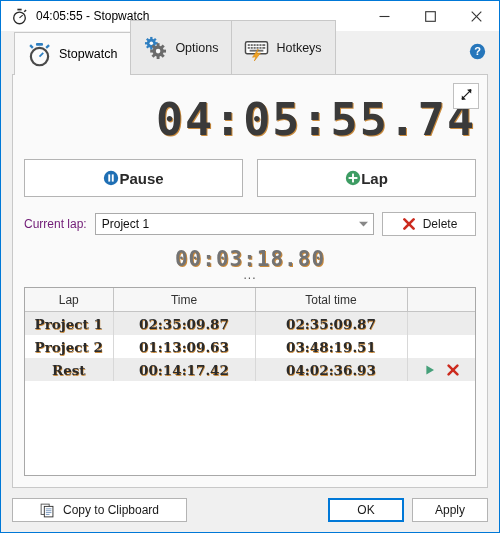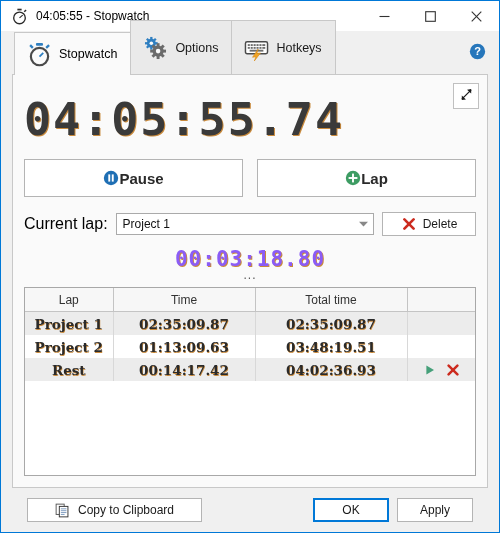--- a/index.html
+++ b/index.html
@@ -134,21 +134,21 @@
     background: #ffffff;
     border: 1px solid #c0c0c0;
     display: flex;
     align-items: center;
     justify-content: center;
     box-sizing: border-box;
   }
 
   
   .lcd-main {
-    text-align: left;
+    text-align: right;
     font-family: "DejaVu Sans Mono", monospace;
     font-size: 45px;
     font-weight: bold;
     letter-spacing: 2px;
     color: #3a3a3a;
     text-shadow: 1px 1px 0 #c98a3c;
     margin-top: 17px;
     height: 56px;
     line-height: 56px;
     white-space: nowrap;
@@ -178,21 +178,21 @@
     display: flex; align-items: center; justify-content: center;
   }
 
   
   .laprow {
     display: flex;
     align-items: center;
     margin-top: 15px;
     gap: 8px;
   }
-  .laprow-label { font-size: 16px; color: #000000; white-space: nowrap; }
+  .laprow-label { font-size: 12px; color: #701a75; white-space: nowrap; }
   .combo {
     flex: 1 1 auto;
     height: 22px;
     background: #ffffff;
     border: 1px solid #aaaaaa;
     box-sizing: border-box;
     display: flex;
     align-items: center;
     padding: 0 4px 0 6px;
     font-size: 12px;
@@ -213,21 +213,21 @@
     color: #1a1a1a;
   }
 
   
   .lcd-sub {
     text-align: center;
     font-family: "DejaVu Sans Mono", monospace;
     font-size: 21px;
     font-weight: bold;
     letter-spacing: 1px;
-    color: #8b5cf6;
+    color: #737373;
     text-shadow: 1px 1px 0 #c98a3c;
     margin-top: 11px;
     height: 24px;
     line-height: 24px;
   }
   .dots {
     text-align: center;
     font-size: 12px;
     color: #555;
     height: 11px;
@@ -288,21 +288,21 @@
     height: 16px;
     vertical-align: middle;
   }
 
   
   .bottombar {
     height: 44px;
     flex: none;
     display: flex;
     align-items: center;
-    padding: 0 26px;
+    padding: 0 11px;
     box-sizing: border-box;
     background: #f0f0f0;
   }
   .copybtn {
     width: 175px;
     height: 24px;
     background: #ffffff;
     border: 1px solid #b4b4b4;
     box-sizing: border-box;
     display: flex;

